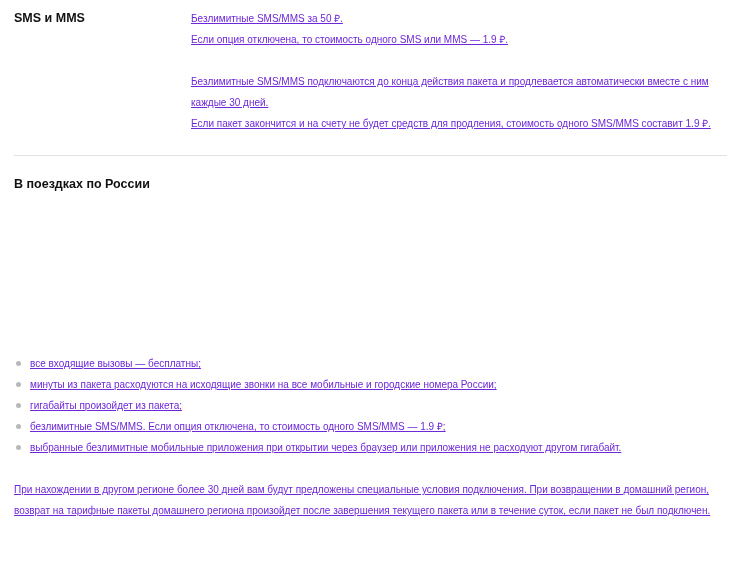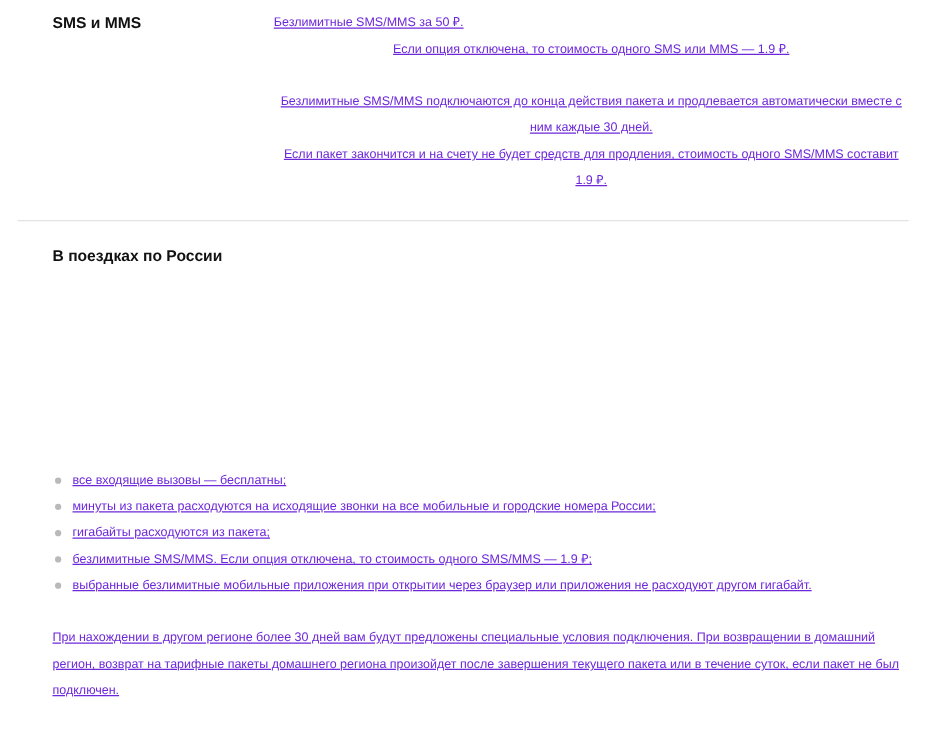--- a/index.html
+++ b/index.html
@@ -18,21 +18,20 @@
     position: relative;
     width: 741px;
     height: 584px;
     box-sizing: border-box;
     padding: 8px 14px 0 14px;
   }
   .section {
     display: flex;
     align-items: flex-start;
     box-sizing: border-box;
-    margin-left: 28px;
   }
   .section-term {
     width: 177px;
     flex: 0 0 177px;
     font-size: 12.5px;
     font-weight: bold;
     line-height: 17px;
     color: #111111;
     padding-top: 2px;
     box-sizing: border-box;
@@ -42,21 +41,20 @@
     font-size: 10px;
     line-height: 21px;
     color: #6d28d9;
     text-decoration: underline;
   }
   .para {
     margin: 0;
   }
   .para + .para {
     margin-top: 0;
-    text-align: center;
   }
   .para.spaced {
     margin-top: 21px;
   }
   .divider {
     height: 1px;
     background: #e2e2e2;
     margin: 21px 0 18px 0;
   }
   ul.bullets {
@@ -100,21 +98,21 @@
   </div>
 
   <div class="divider"></div>
 
   <div class="section second">
     <div class="section-term">В поездках по России</div>
     <div class="section-body">
       <ul class="bullets">
         <li><span class="dot"></span><span>все входящие вызовы — бесплатны;</span></li>
         <li><span class="dot"></span><span>минуты из пакета расходуются на исходящие звонки на все мобильные и городские номера России;</span></li>
-        <li><span class="dot"></span><span>гигабайты расходуются из пакета;</span></li>
+        <li><span class="dot"></span><span>гигабайты произойдет из пакета;</span></li>
         <li><span class="dot"></span><span>безлимитные SMS/MMS. Если опция отключена, то стоимость одного SMS/MMS — 1.9 ₽;</span></li>
         <li><span class="dot"></span><span>выбранные безлимитные мобильные приложения при открытии через браузер или приложения не расходуют другом гигабайт.</span></li>
       </ul>
       <p class="para spaced">При нахождении в другом регионе более 30 дней вам будут предложены специальные условия подключения. При возвращении в домашний регион, возврат на тарифные пакеты домашнего региона произойдет после завершения текущего пакета или в течение суток, если пакет не был подключен.</p>
     </div>
   </div>
 
 </div>
 
 </body></html>

